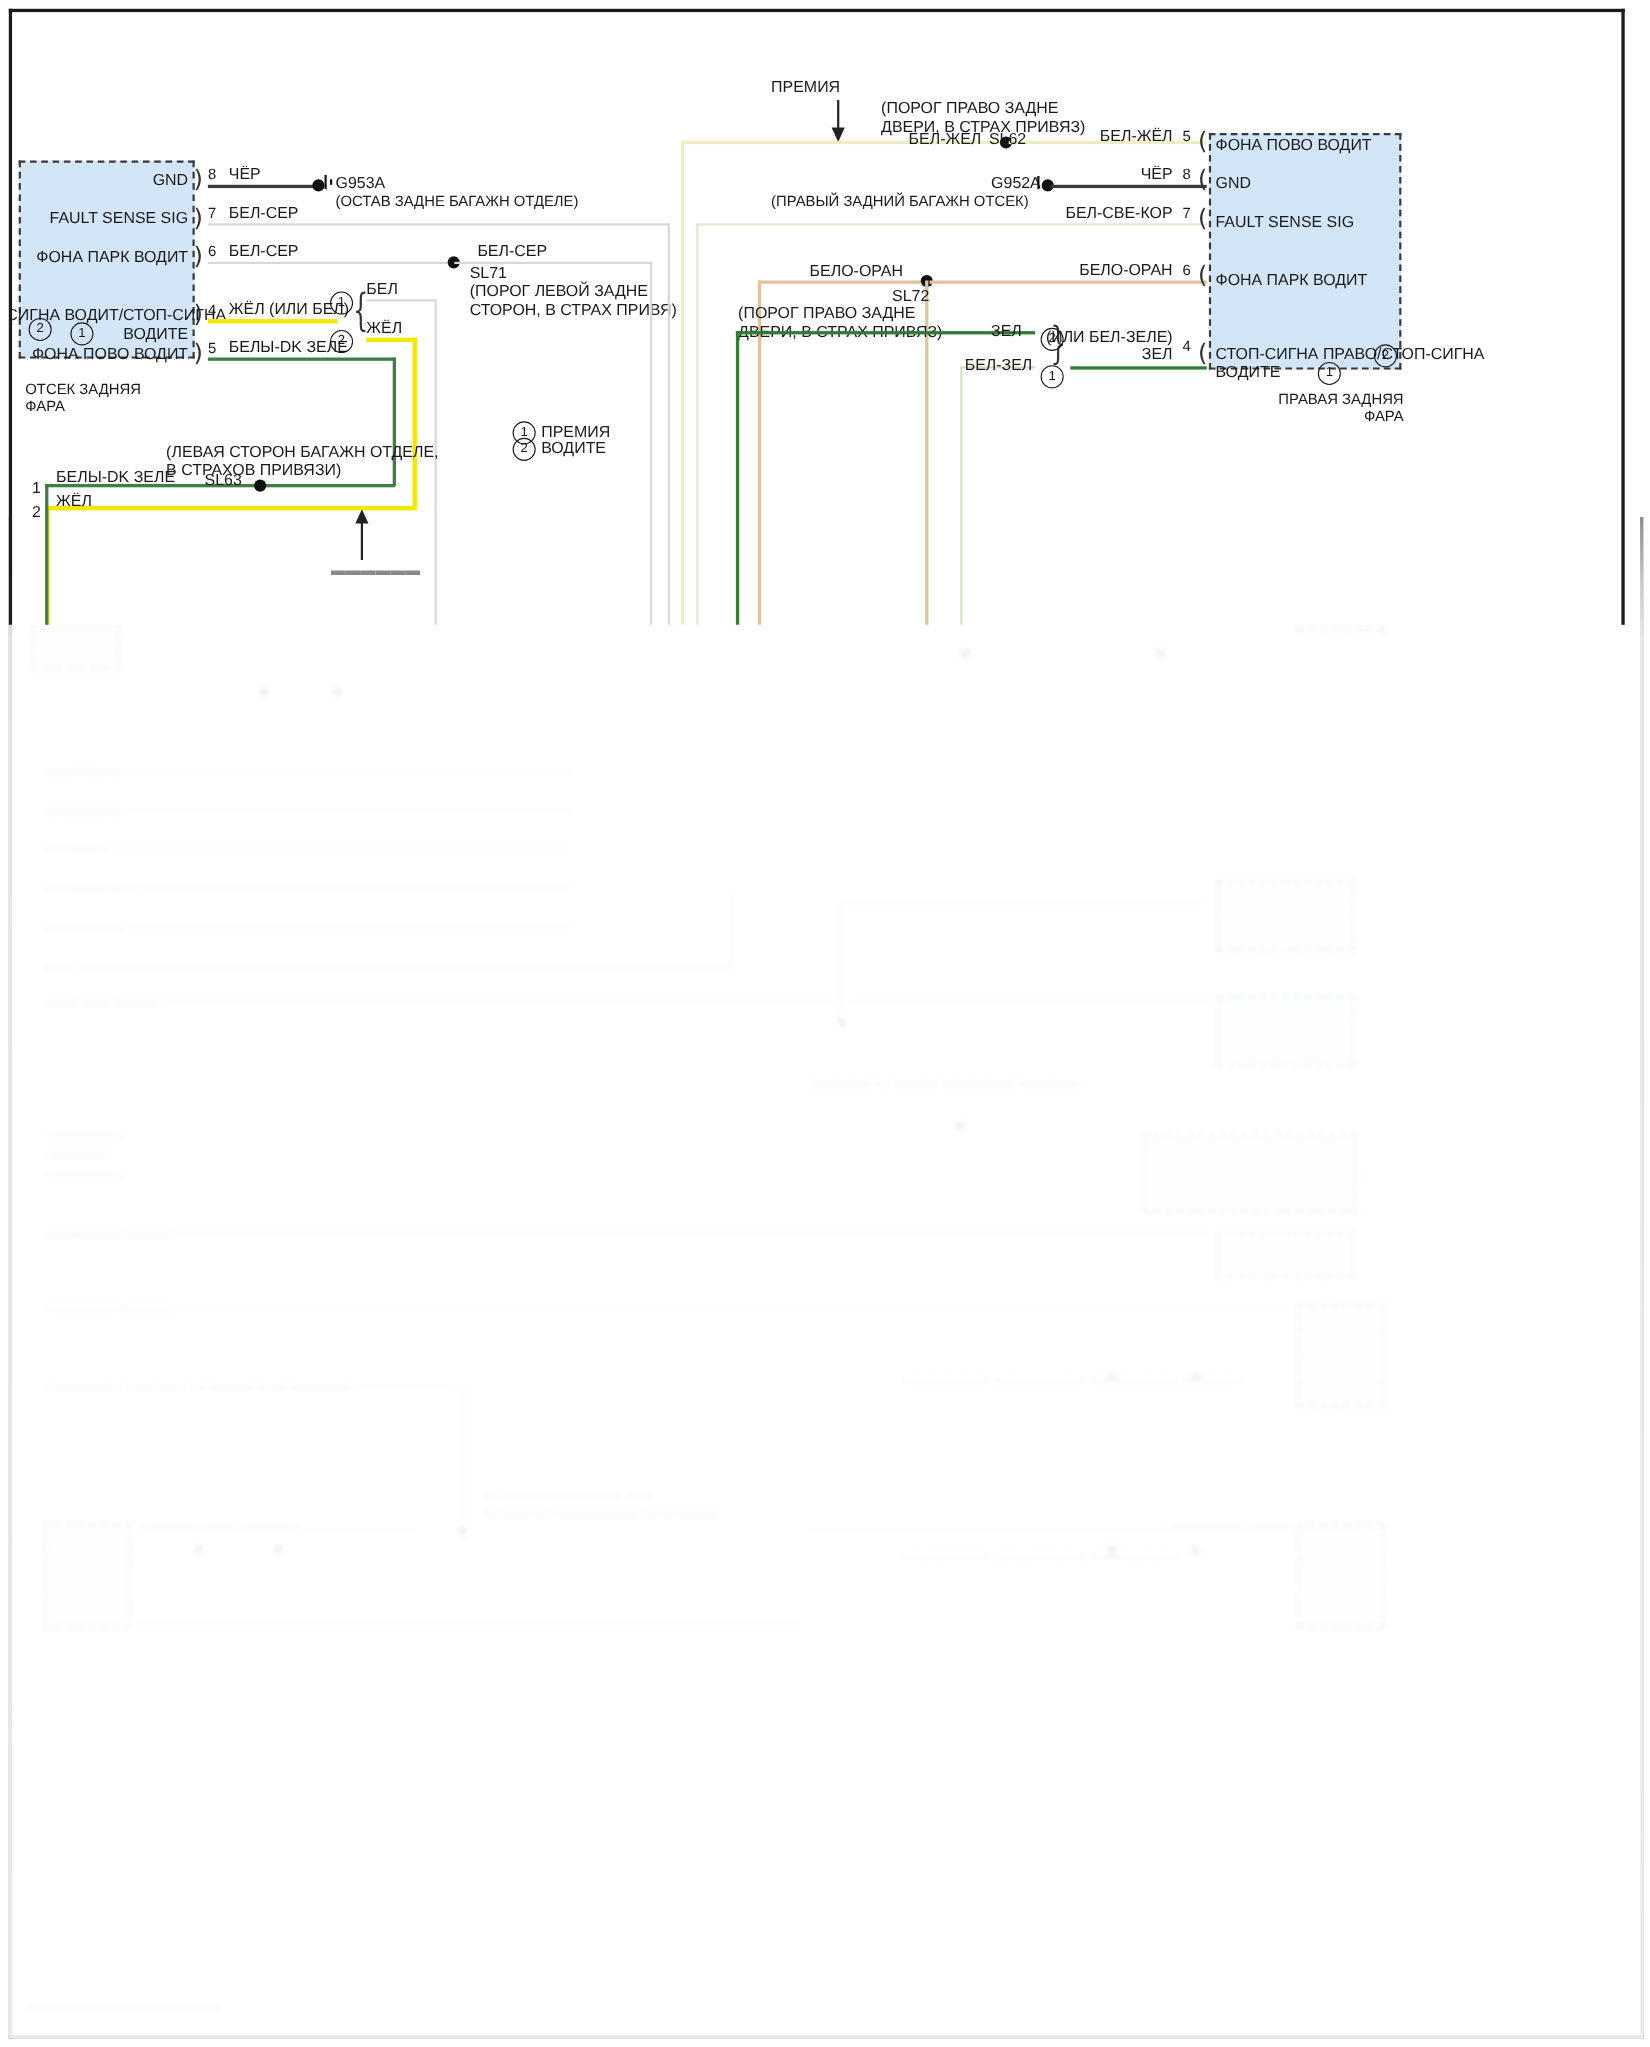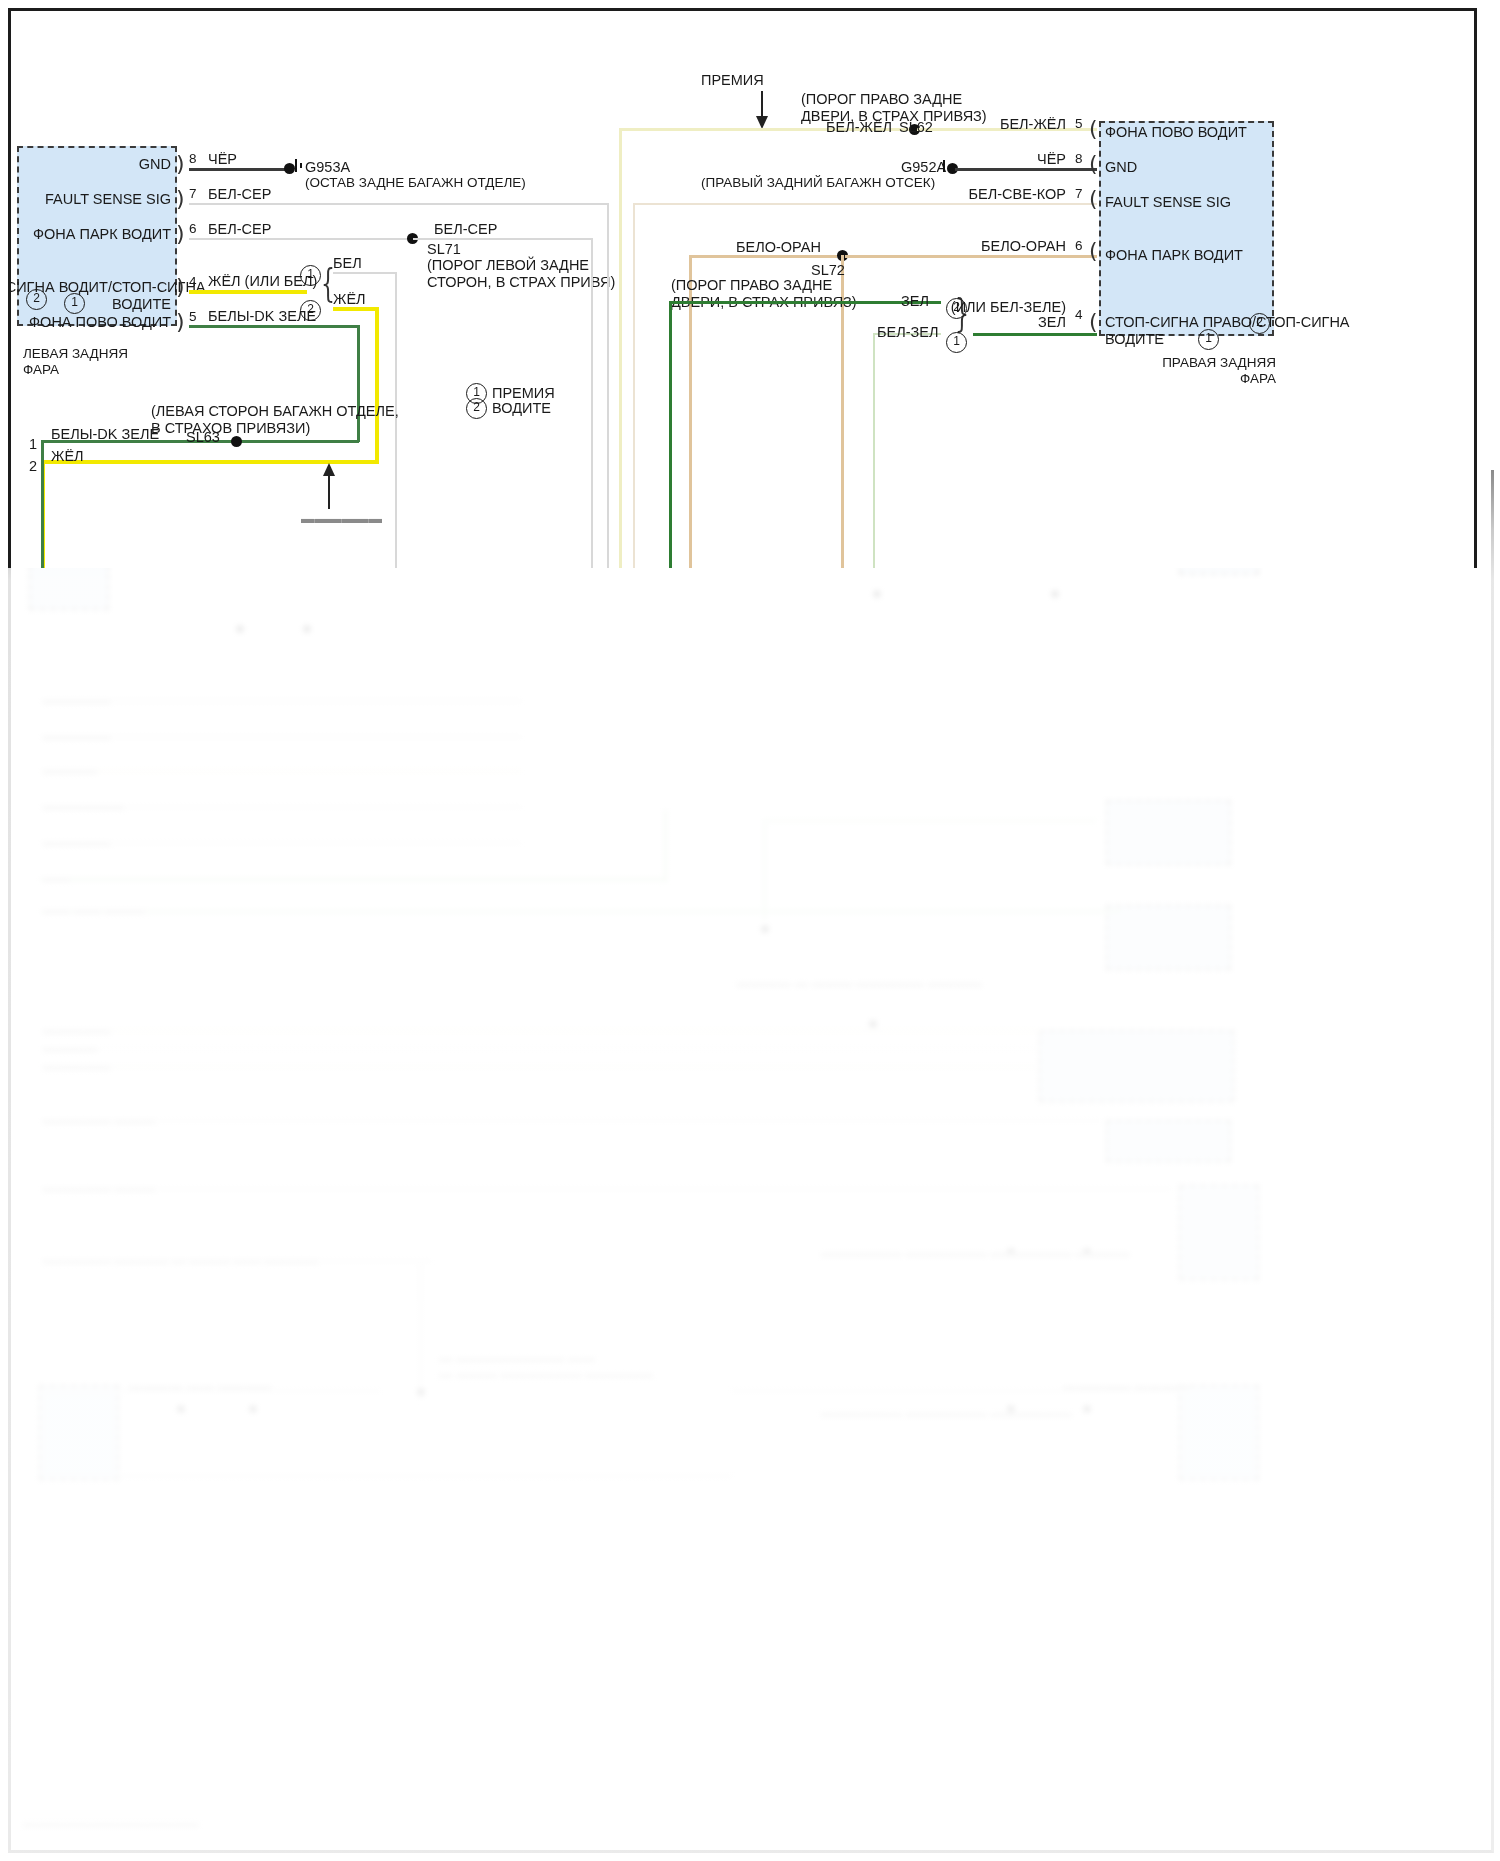--- a/index.html
+++ b/index.html
@@ -124,21 +124,21 @@
     <div class="lbl t14 rt" style="left:-40px;top:145px;width:200px;">GND</div>
     <div class="lbl t14 rt" style="left:-40px;top:180px;width:200px;">FAULT SENSE SIG</div>
     <div class="lbl t14 rt" style="left:-40px;top:215px;width:200px;">ФОНА ПАРК ВОДИТ</div>
     <div class="lbl t14 rt" style="left:-50px;top:268px;width:210px;">СТОП-СИГНА ВОДИТ/СТОП-СИГНА
 ВОДИТЕ</div>
     <div class="lbl t14 rt" style="left:-40px;top:303px;width:200px;">ФОНА ПОВО ВОДИТ</div>
 
     <div class="cnum" style="left:15px;top:278px;">2</div>
     <div class="cnum" style="left:53px;top:282px;">1</div>
 
-    <div class="lbl t13" style="left:12px;top:335px;">ЛЕВАЯ ЗАДНЯЯ
+    <div class="lbl t13" style="left:12px;top:335px;">ОТСЕК ЗАДНЯЯ
 ФАРА</div>
 
     <div class="pinbr" style="left:165px;top:142px;">)</div>
     <div class="pinbr" style="left:165px;top:177px;">)</div>
     <div class="pinbr" style="left:165px;top:212px;">)</div>
     <div class="pinbr" style="left:165px;top:265px;">)</div>
     <div class="pinbr" style="left:165px;top:300px;">)</div>
 
     <div class="lbl t13" style="left:178px;top:140px;">8</div>
     <div class="lbl t13" style="left:178px;top:175px;">7</div>

